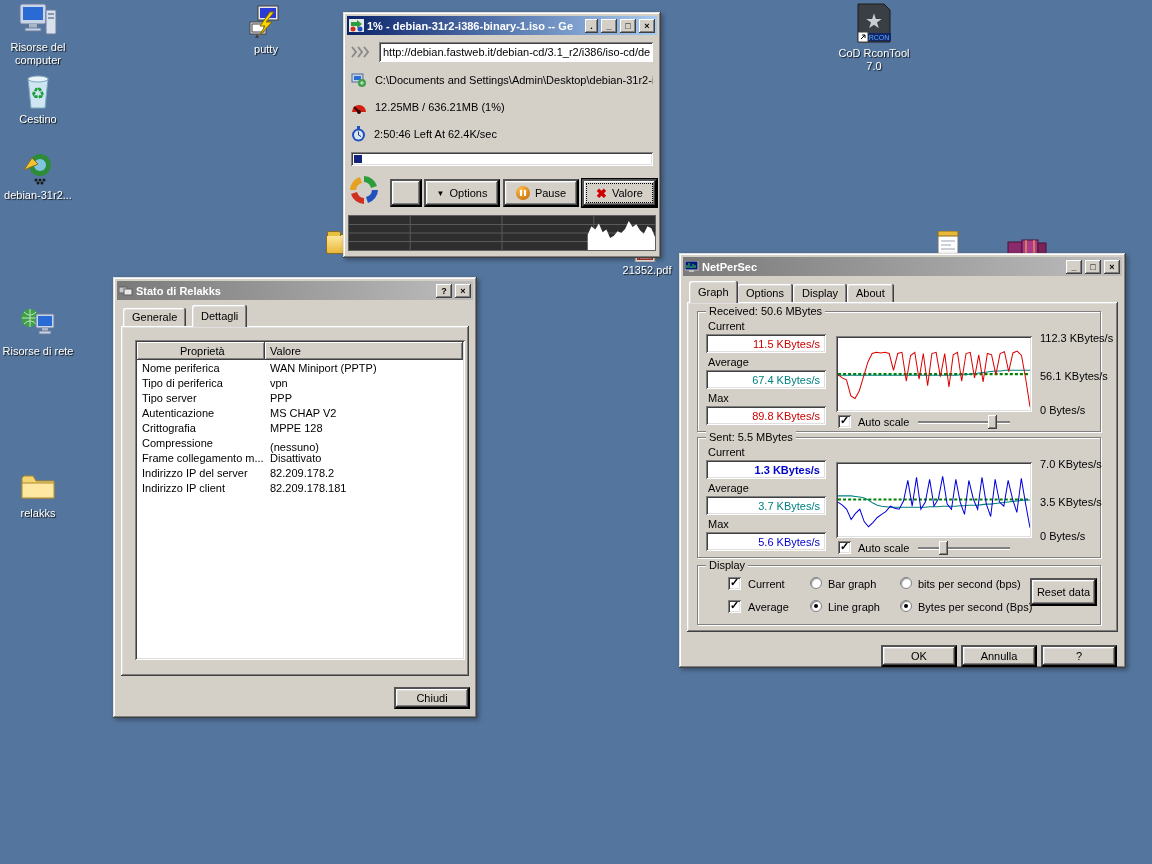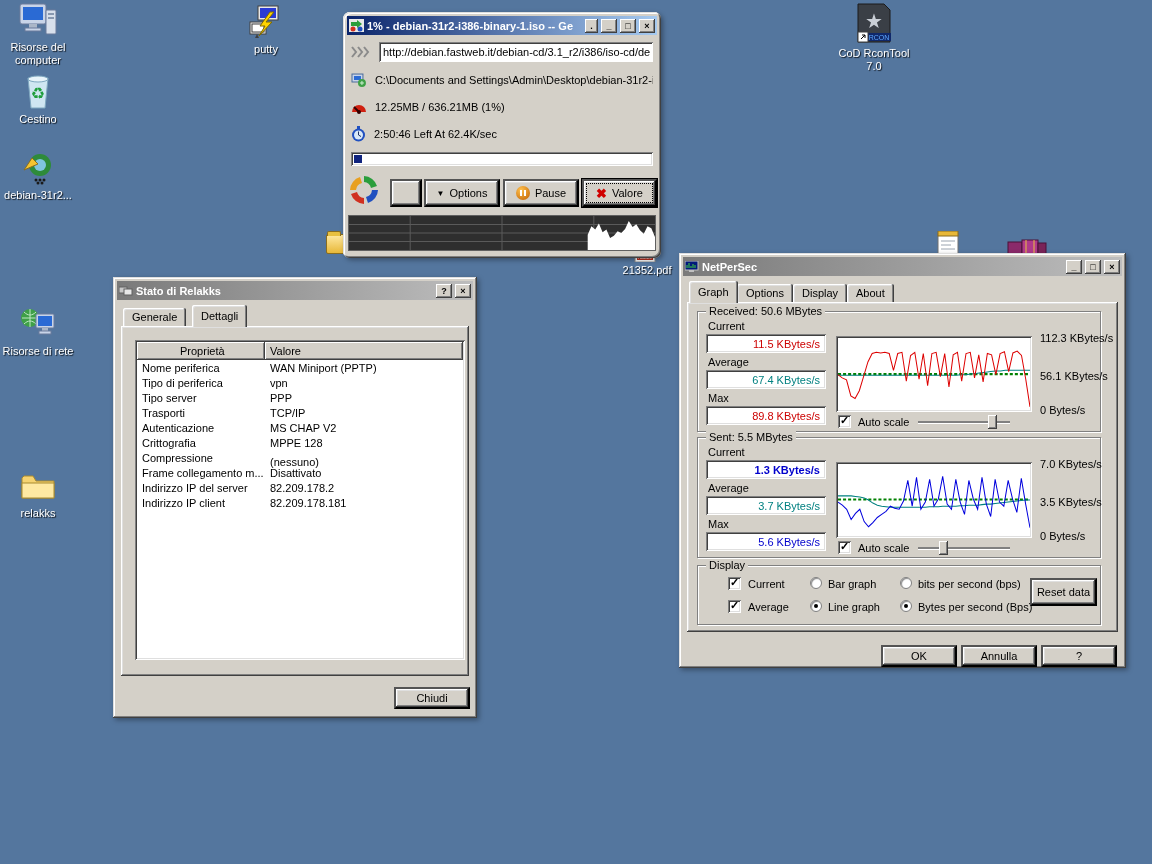--- a/index.html
+++ b/index.html
@@ -275,24 +275,20 @@
           </div>
           <div class="lv-row">
             <div class="lv-cell" style="width: 128px;">Tipo di periferica</div>
             <div class="lv-cell" style="width: auto;">vpn</div>
           </div>
           <div class="lv-row">
             <div class="lv-cell" style="width: 128px;">Tipo server</div>
             <div class="lv-cell" style="width: auto;">PPP</div>
           </div>
           <div class="lv-row">
-            <div class="lv-cell" style="width: 128px;">Trasporti</div>
-            <div class="lv-cell" style="width: auto;">TCP/IP</div>
-          </div>
-          <div class="lv-row">
             <div class="lv-cell" style="width: 128px;">Autenticazione</div>
             <div class="lv-cell" style="width: auto;">MS CHAP V2</div>
           </div>
           <div class="lv-row">
             <div class="lv-cell" style="width: 128px;">Crittografia</div>
             <div class="lv-cell" style="width: auto;">MPPE 128</div>
           </div>
           <div class="lv-row">
             <div class="lv-cell" style="width: 128px;">Compressione</div>
             <div class="lv-cell" style="width: auto; margin-top: 8px;">(nessuno)</div>
@@ -408,21 +404,21 @@
       <span class="ctl-label" style="left:220px;top:35px;">Bytes per second (Bps)</span>
 
       <button class="btn" style="left:332px;top:12px;width:67px;height:28px;">Reset data</button>
     </div>
 
     <button class="btn" style="left:202px;top:392px;width:76px;height:22px;">OK</button>
     <button class="btn" style="left:282px;top:392px;width:76px;height:22px;">Annulla</button>
     <button class="btn" style="left:362px;top:392px;width:76px;height:22px;">?</button>
   </div>
 
-  <div class="win" style="left:343px;top:12px;width:318px;height:246px;z-index:30;border-radius:7px;">
+  <div class="win" style="left:343px;top:12px;width:318px;height:246px;z-index:30;">
     <div class="tb tb-active">
       <svg width="15" height="13" viewBox="0 0 15 13">
         <rect x="0" y="0" width="15" height="13" fill="#E8E8E8"></rect>
         <path d="M2 3 L8 3 L8 1 L13 5 L8 9 L8 7 L2 7 Z" fill="#2A9E3C"></path>
         <circle cx="4" cy="10" r="2.5" fill="#D03020"></circle>
         <circle cx="11" cy="10" r="2.5" fill="#2050C0"></circle>
       </svg>
       <span class="tb-title">1% - debian-31r2-i386-binary-1.iso -- Ge</span>
       <span class="tbtn small">.</span>
       <span class="tbtn">_</span>

